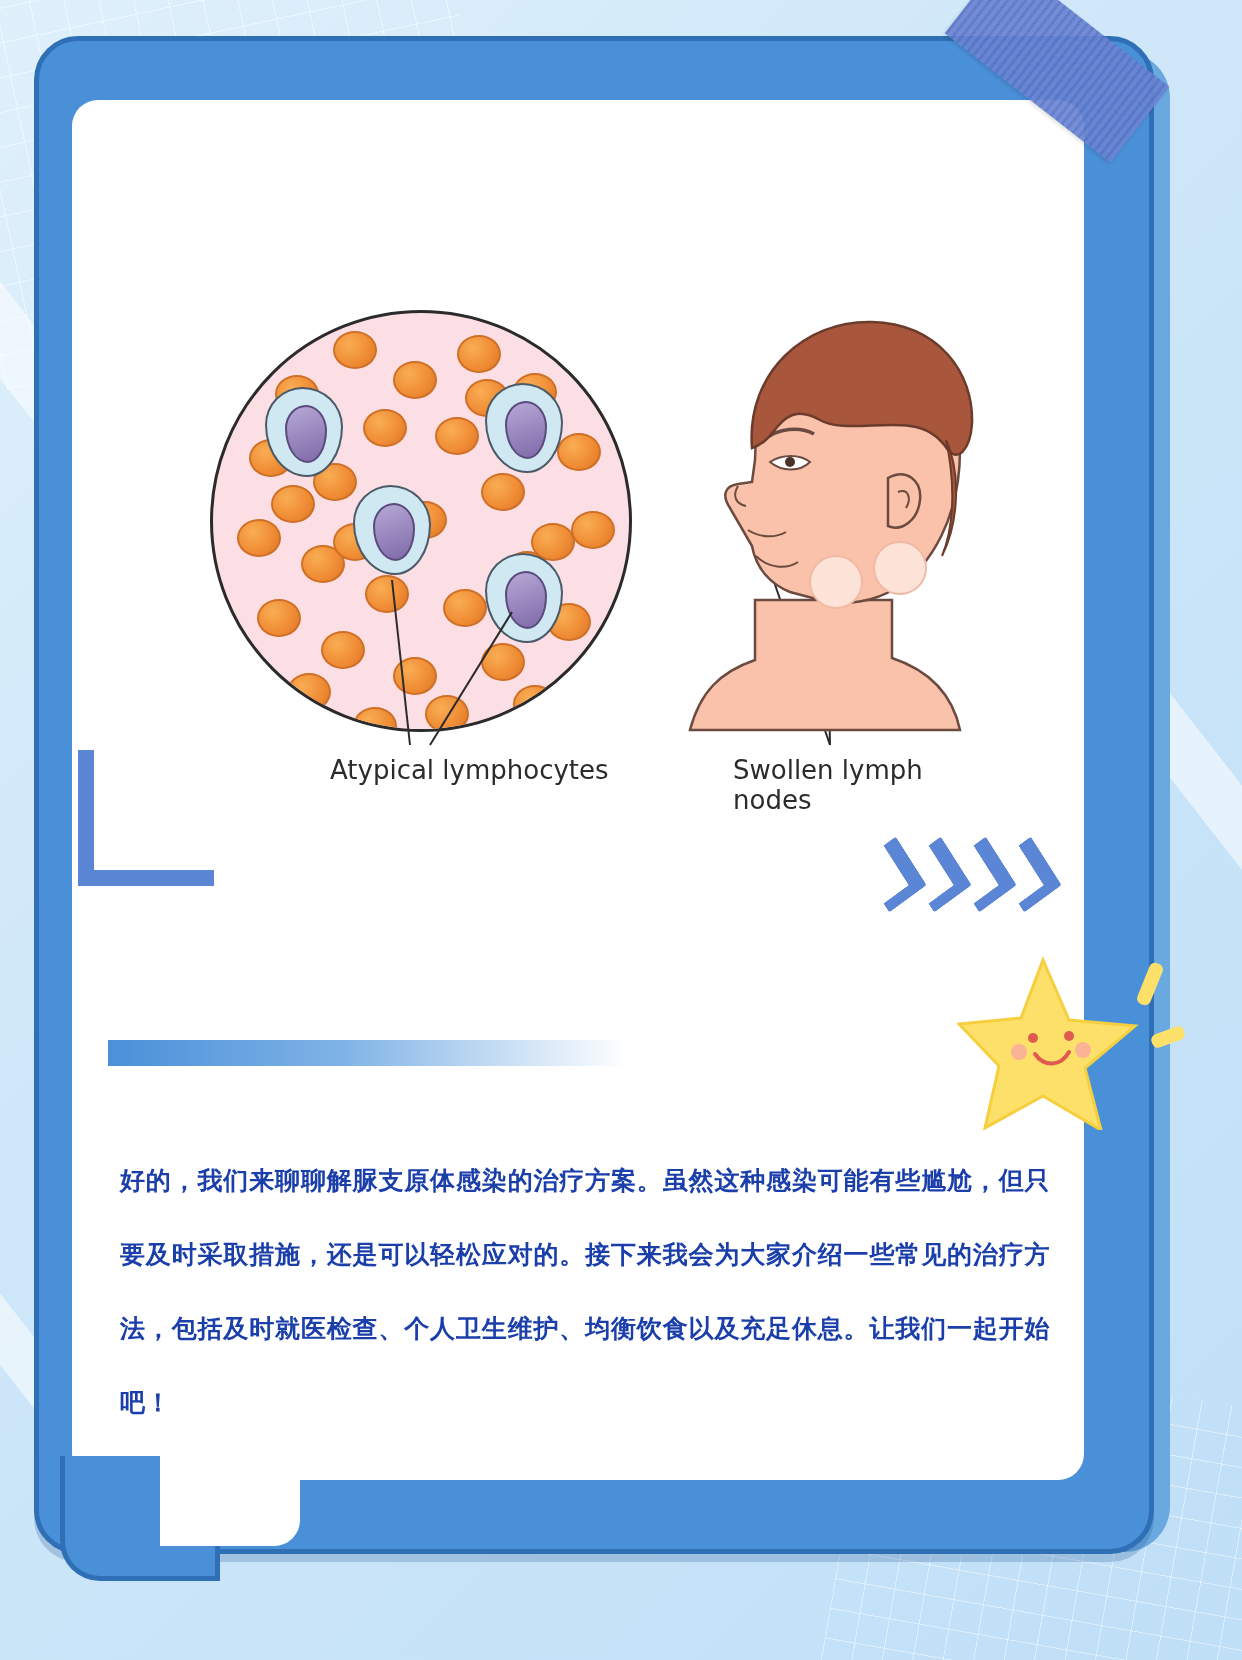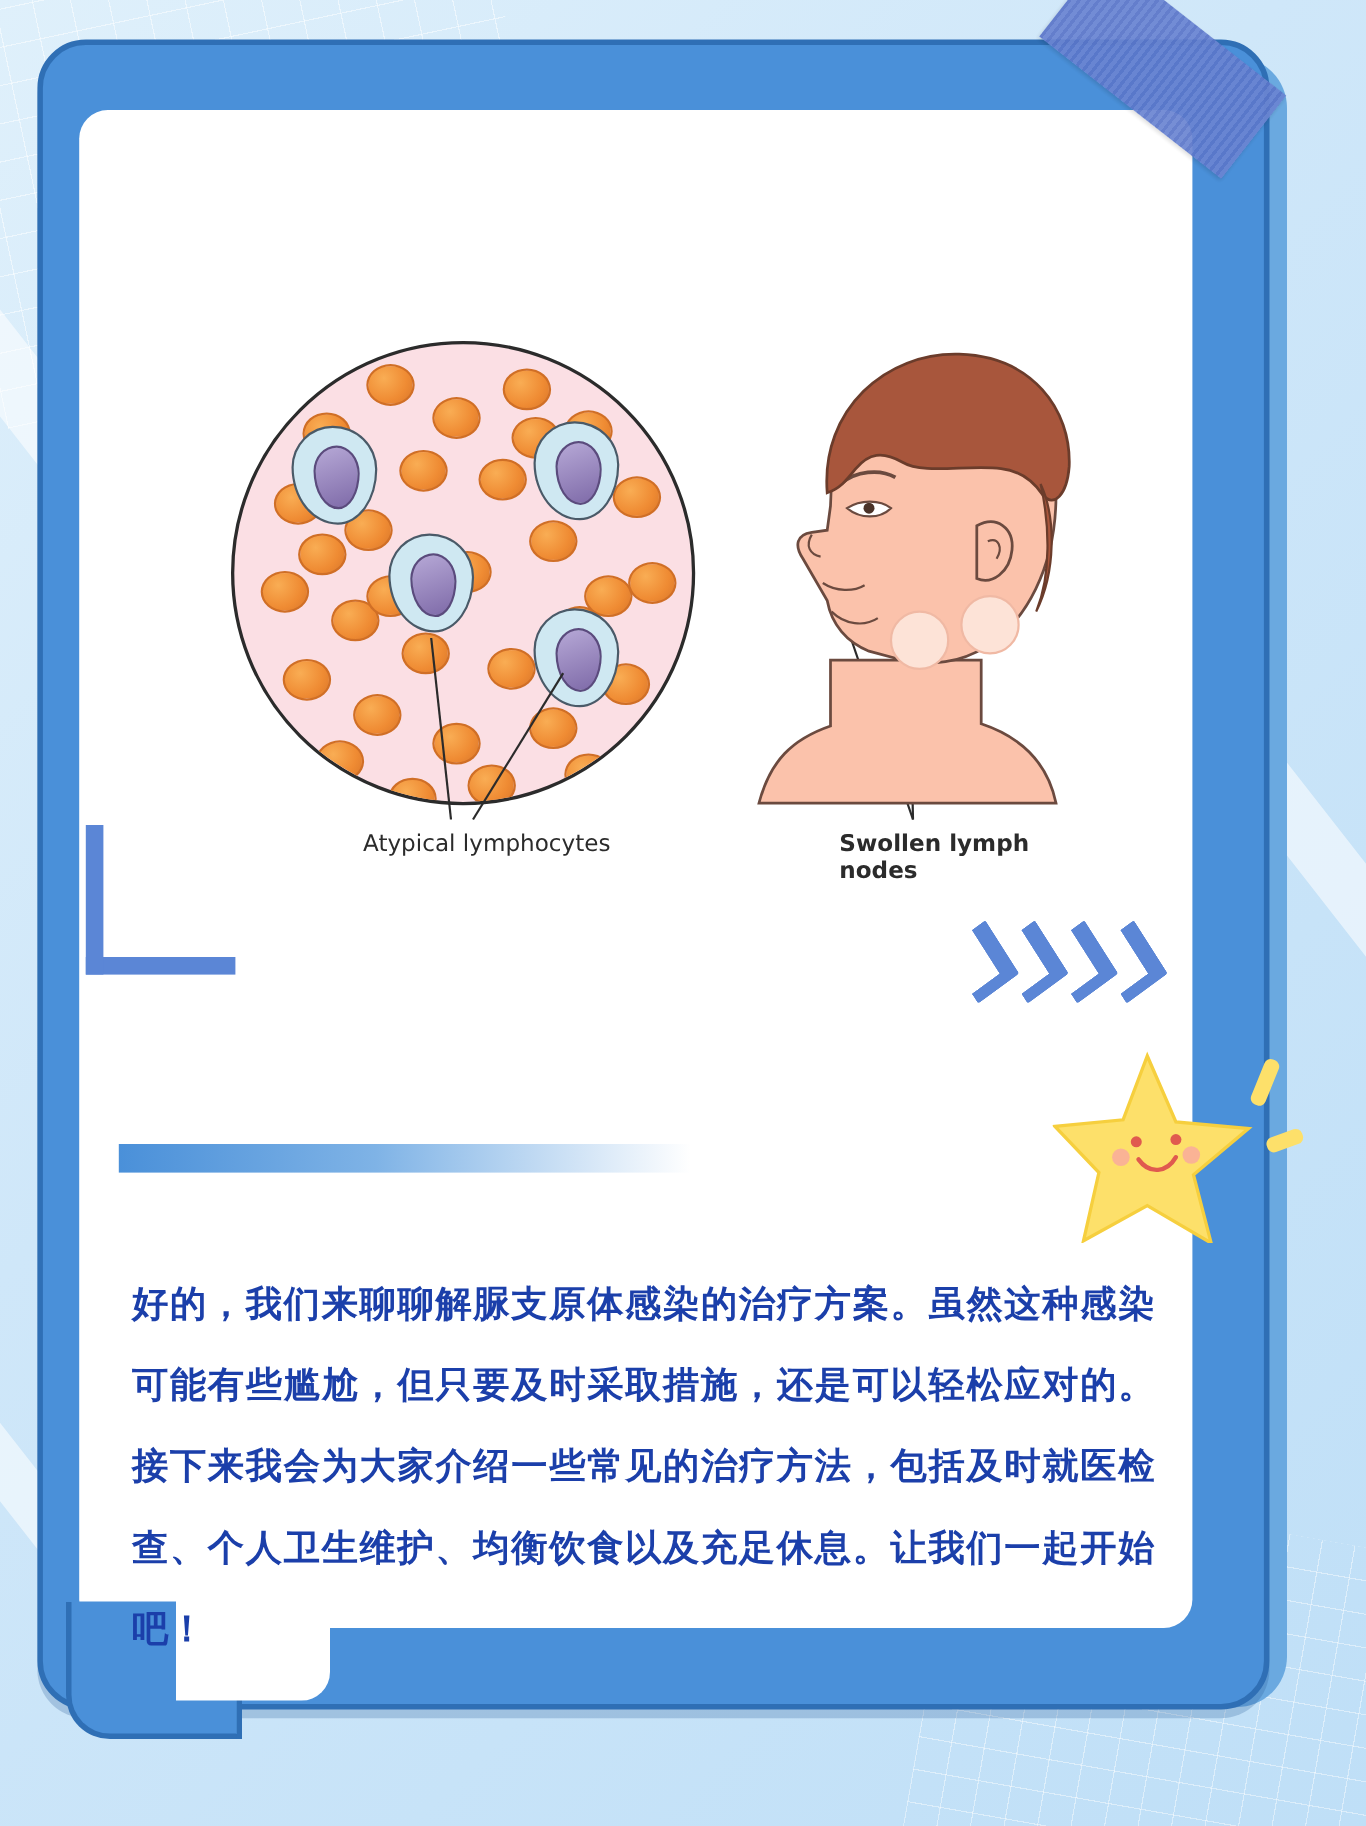--- a/index.html
+++ b/index.html
@@ -139,26 +139,26 @@
   .lymph .nuc {
     position: absolute;
     left: 18px; top: 16px;
     width: 38px; height: 54px;
     border-radius: 50% 50% 46% 54% / 40% 44% 56% 60%;
     background: linear-gradient(160deg,#b6a8d6,#7e6aa8);
     border: 2px solid #5b4b7d;
   }
   .lbl-small {
     position: absolute;
-    font-size: 21px;
+    font-size: 26px;
     color: #2b2b2b;
     font-family: "DejaVu Sans", sans-serif;
   }
   .lbl-atypical { left: 140px; top: 515px; }
-  .lbl-swollen { left: 573px; top: 515px; font-weight: bold; }
+  .lbl-swollen { left: 543px; top: 515px; }
 
   .head-wrap { position: absolute; left: 470px; top: 60px; width: 330px; height: 440px; }
 
   
   .corner-l {
     position: absolute;
     left: 78px; top: 750px;
     width: 120px; height: 120px;
     border-left: 16px solid #5b86d6;
     border-bottom: 16px solid #5b86d6;
@@ -191,22 +191,22 @@
     left: 108px; top: 1040px;
     width: 520px; height: 26px;
     background: linear-gradient(90deg,#4a90d9 0%, #7fb3e6 45%, rgba(255,255,255,0) 100%);
   }
 
   
   .body-text {
     position: absolute;
     left: 120px; top: 1118px;
     width: 930px;
-    font-family: Liberation Mono, monospace;
-    font-size: 33px;
+    font-family: Liberation Sans, sans-serif;
+    font-size: 25px;
     font-weight: bold;
     line-height: 74px;
     color: #1b3faa;
     letter-spacing: .5px;
     text-align: justify;
   }
 </style>
 </head>
 <body>
 

